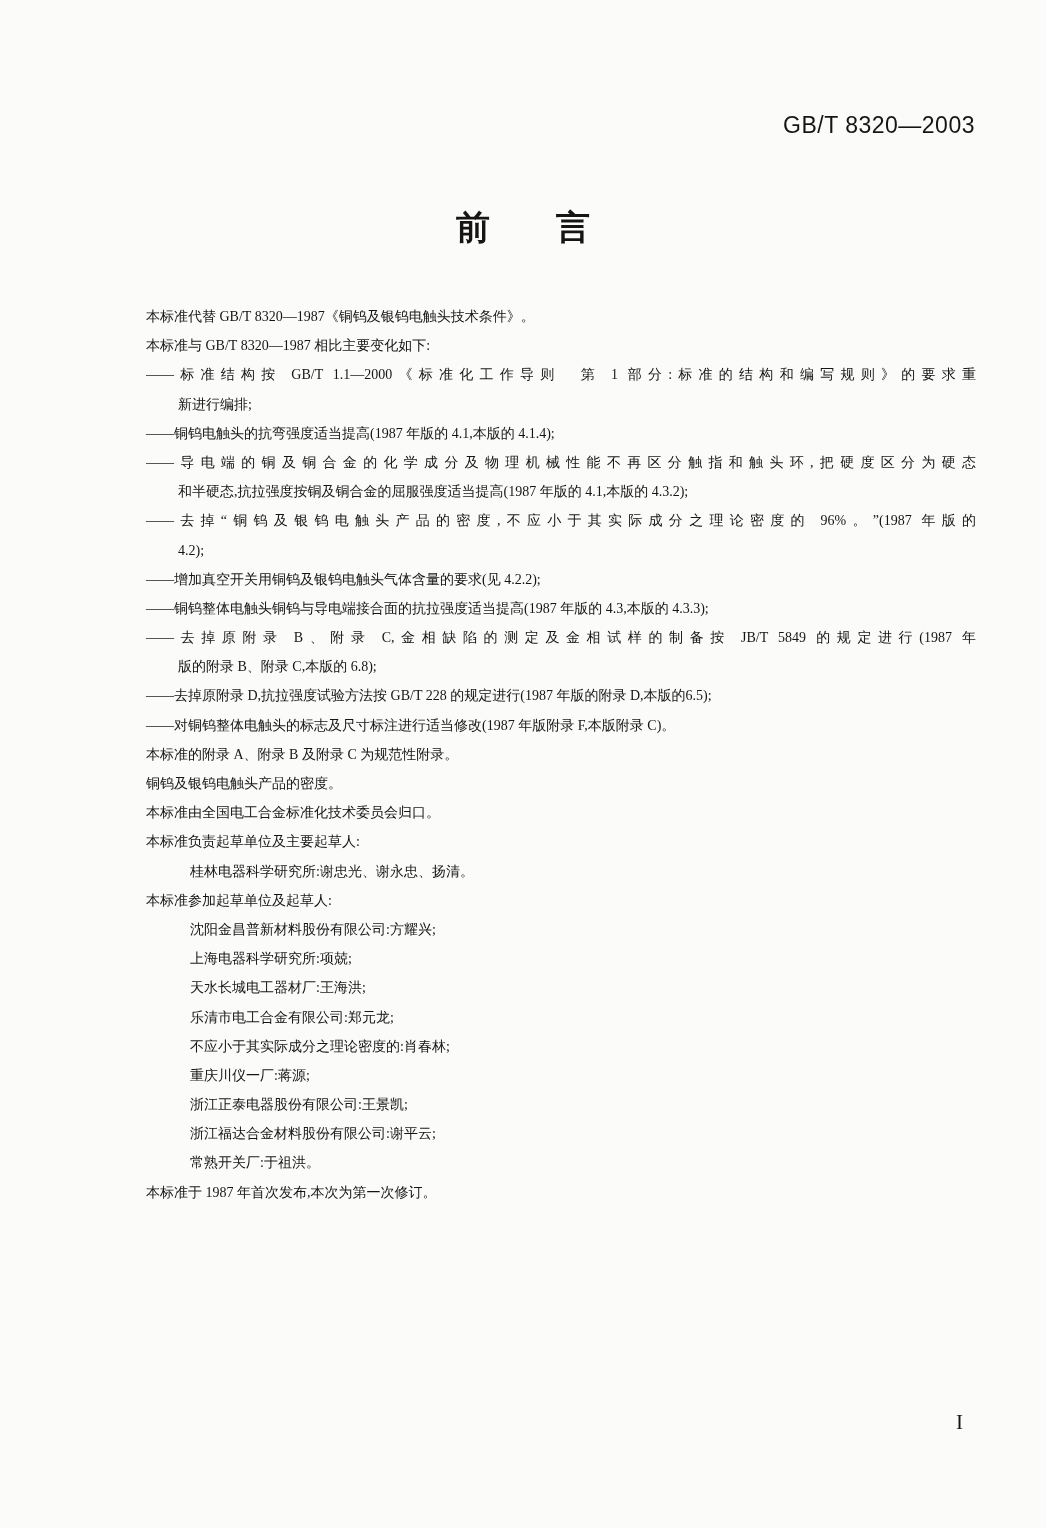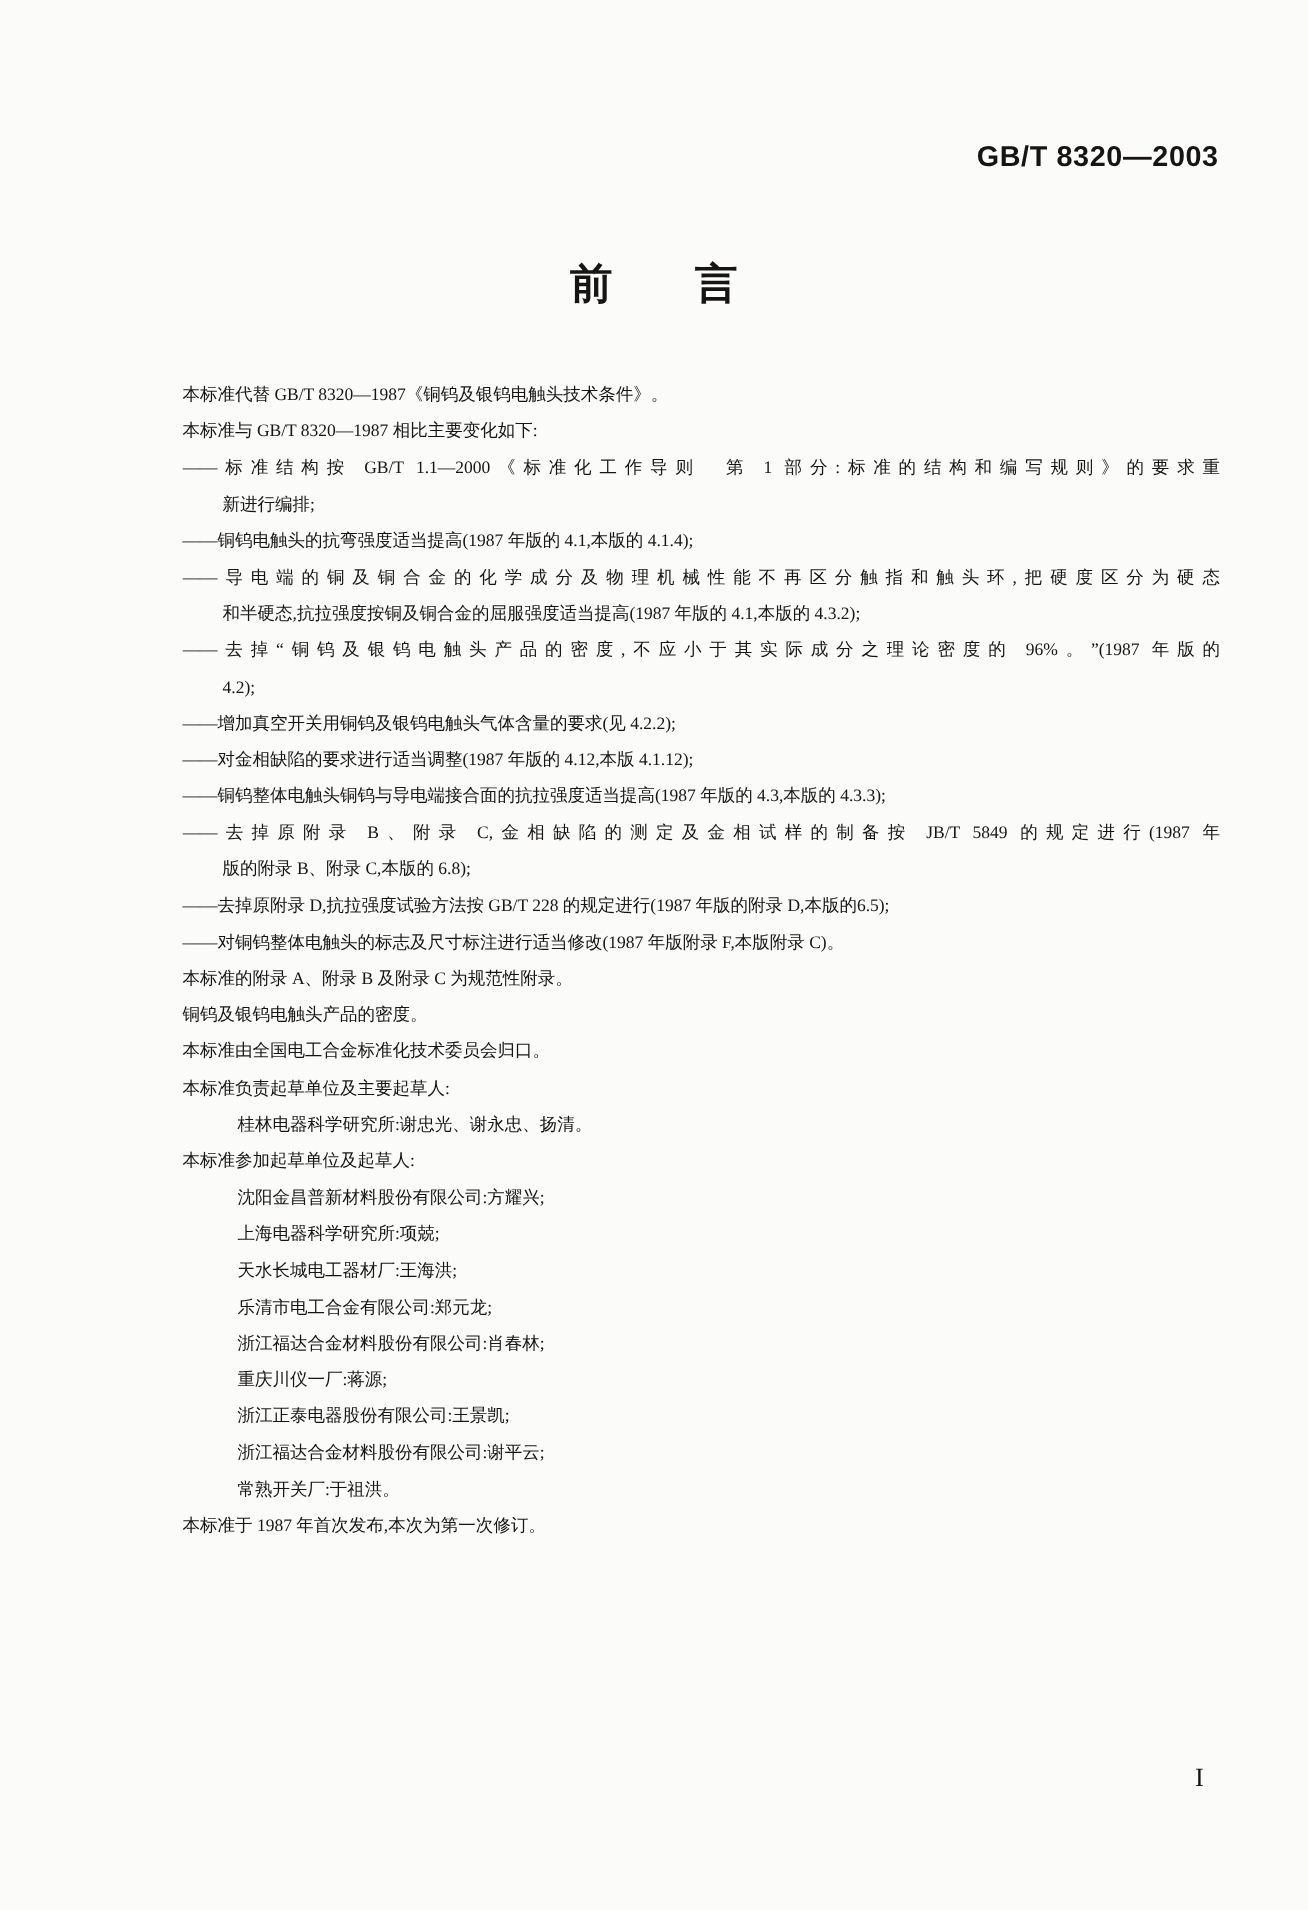--- a/index.html
+++ b/index.html
@@ -15,21 +15,21 @@
     background: #fbfbf9;
     color: #161513;
     overflow: hidden;
   }
   
   .std-code {
     position: absolute;
     top: 112px;
     right: 71px;
     font-family: "Liberation Sans", "DejaVu Sans", sans-serif;
-    font-weight: 700;
+    font-weight: 400;
     font-size: 23px;
     letter-spacing: 0.5px;
     white-space: nowrap;
   }
   
   .doc-title {
     position: absolute;
     top: 207px;
     left: 0;
     width: 100%;
@@ -89,37 +89,36 @@
       <div class="line in0">本标准代替 GB/T 8320—1987《铜钨及银钨电触头技术条件》。</div>
       <div class="line in0">本标准与 GB/T 8320—1987 相比主要变化如下:</div>
       <div class="line in0 fill">——标准结构按 GB/T 1.1—2000《标准化工作导则　第 1 部分:标准的结构和编写规则》的要求重</div>
       <div class="line in1">新进行编排;</div>
       <div class="line in0">——铜钨电触头的抗弯强度适当提高(1987 年版的 4.1,本版的 4.1.4);</div>
       <div class="line in0 fill">——导电端的铜及铜合金的化学成分及物理机械性能不再区分触指和触头环,把硬度区分为硬态</div>
       <div class="line in1">和半硬态,抗拉强度按铜及铜合金的屈服强度适当提高(1987 年版的 4.1,本版的 4.3.2);</div>
       <div class="line in0 fill">——去掉“铜钨及银钨电触头产品的密度,不应小于其实际成分之理论密度的 96%。”(1987 年版的</div>
       <div class="line in1">4.2);</div>
       <div class="line in0">——增加真空开关用铜钨及银钨电触头气体含量的要求(见 4.2.2);</div>
-      <div class="line in0">——对金相缺陷的要求进行适当调整(1987 年版的 4.12,本版 4.1.12);</div>
       <div class="line in0">——铜钨整体电触头铜钨与导电端接合面的抗拉强度适当提高(1987 年版的 4.3,本版的 4.3.3);</div>
       <div class="line in0 fill">——去掉原附录 B、附录 C,金相缺陷的测定及金相试样的制备按 JB/T 5849 的规定进行(1987 年</div>
       <div class="line in1">版的附录 B、附录 C,本版的 6.8);</div>
       <div class="line in0">——去掉原附录 D,抗拉强度试验方法按 GB/T 228 的规定进行(1987 年版的附录 D,本版的6.5);</div>
       <div class="line in0">——对铜钨整体电触头的标志及尺寸标注进行适当修改(1987 年版附录 F,本版附录 C)。</div>
       <div class="line in0">本标准的附录 A、附录 B 及附录 C 为规范性附录。</div>
       <div class="line in0">铜钨及银钨电触头产品的密度。</div>
       <div class="line in0">本标准由全国电工合金标准化技术委员会归口。</div>
       <div class="line in0">本标准负责起草单位及主要起草人:</div>
       <div class="line in2">桂林电器科学研究所:谢忠光、谢永忠、扬清。</div>
       <div class="line in0">本标准参加起草单位及起草人:</div>
       <div class="line in2">沈阳金昌普新材料股份有限公司:方耀兴;</div>
       <div class="line in2">上海电器科学研究所:项兢;</div>
       <div class="line in2">天水长城电工器材厂:王海洪;</div>
       <div class="line in2">乐清市电工合金有限公司:郑元龙;</div>
-      <div class="line in2">浙江福达合金材料股份有限公司:肖春林;</div>
+      <div class="line in2">不应小于其实际成分之理论密度的:肖春林;</div>
       <div class="line in2">重庆川仪一厂:蒋源;</div>
       <div class="line in2">浙江正泰电器股份有限公司:王景凯;</div>
       <div class="line in2">浙江福达合金材料股份有限公司:谢平云;</div>
       <div class="line in2">常熟开关厂:于祖洪。</div>
       <div class="line in0">本标准于 1987 年首次发布,本次为第一次修订。</div>
     </div>
 
   <div class="page-num">I</div>
 
 </div>

